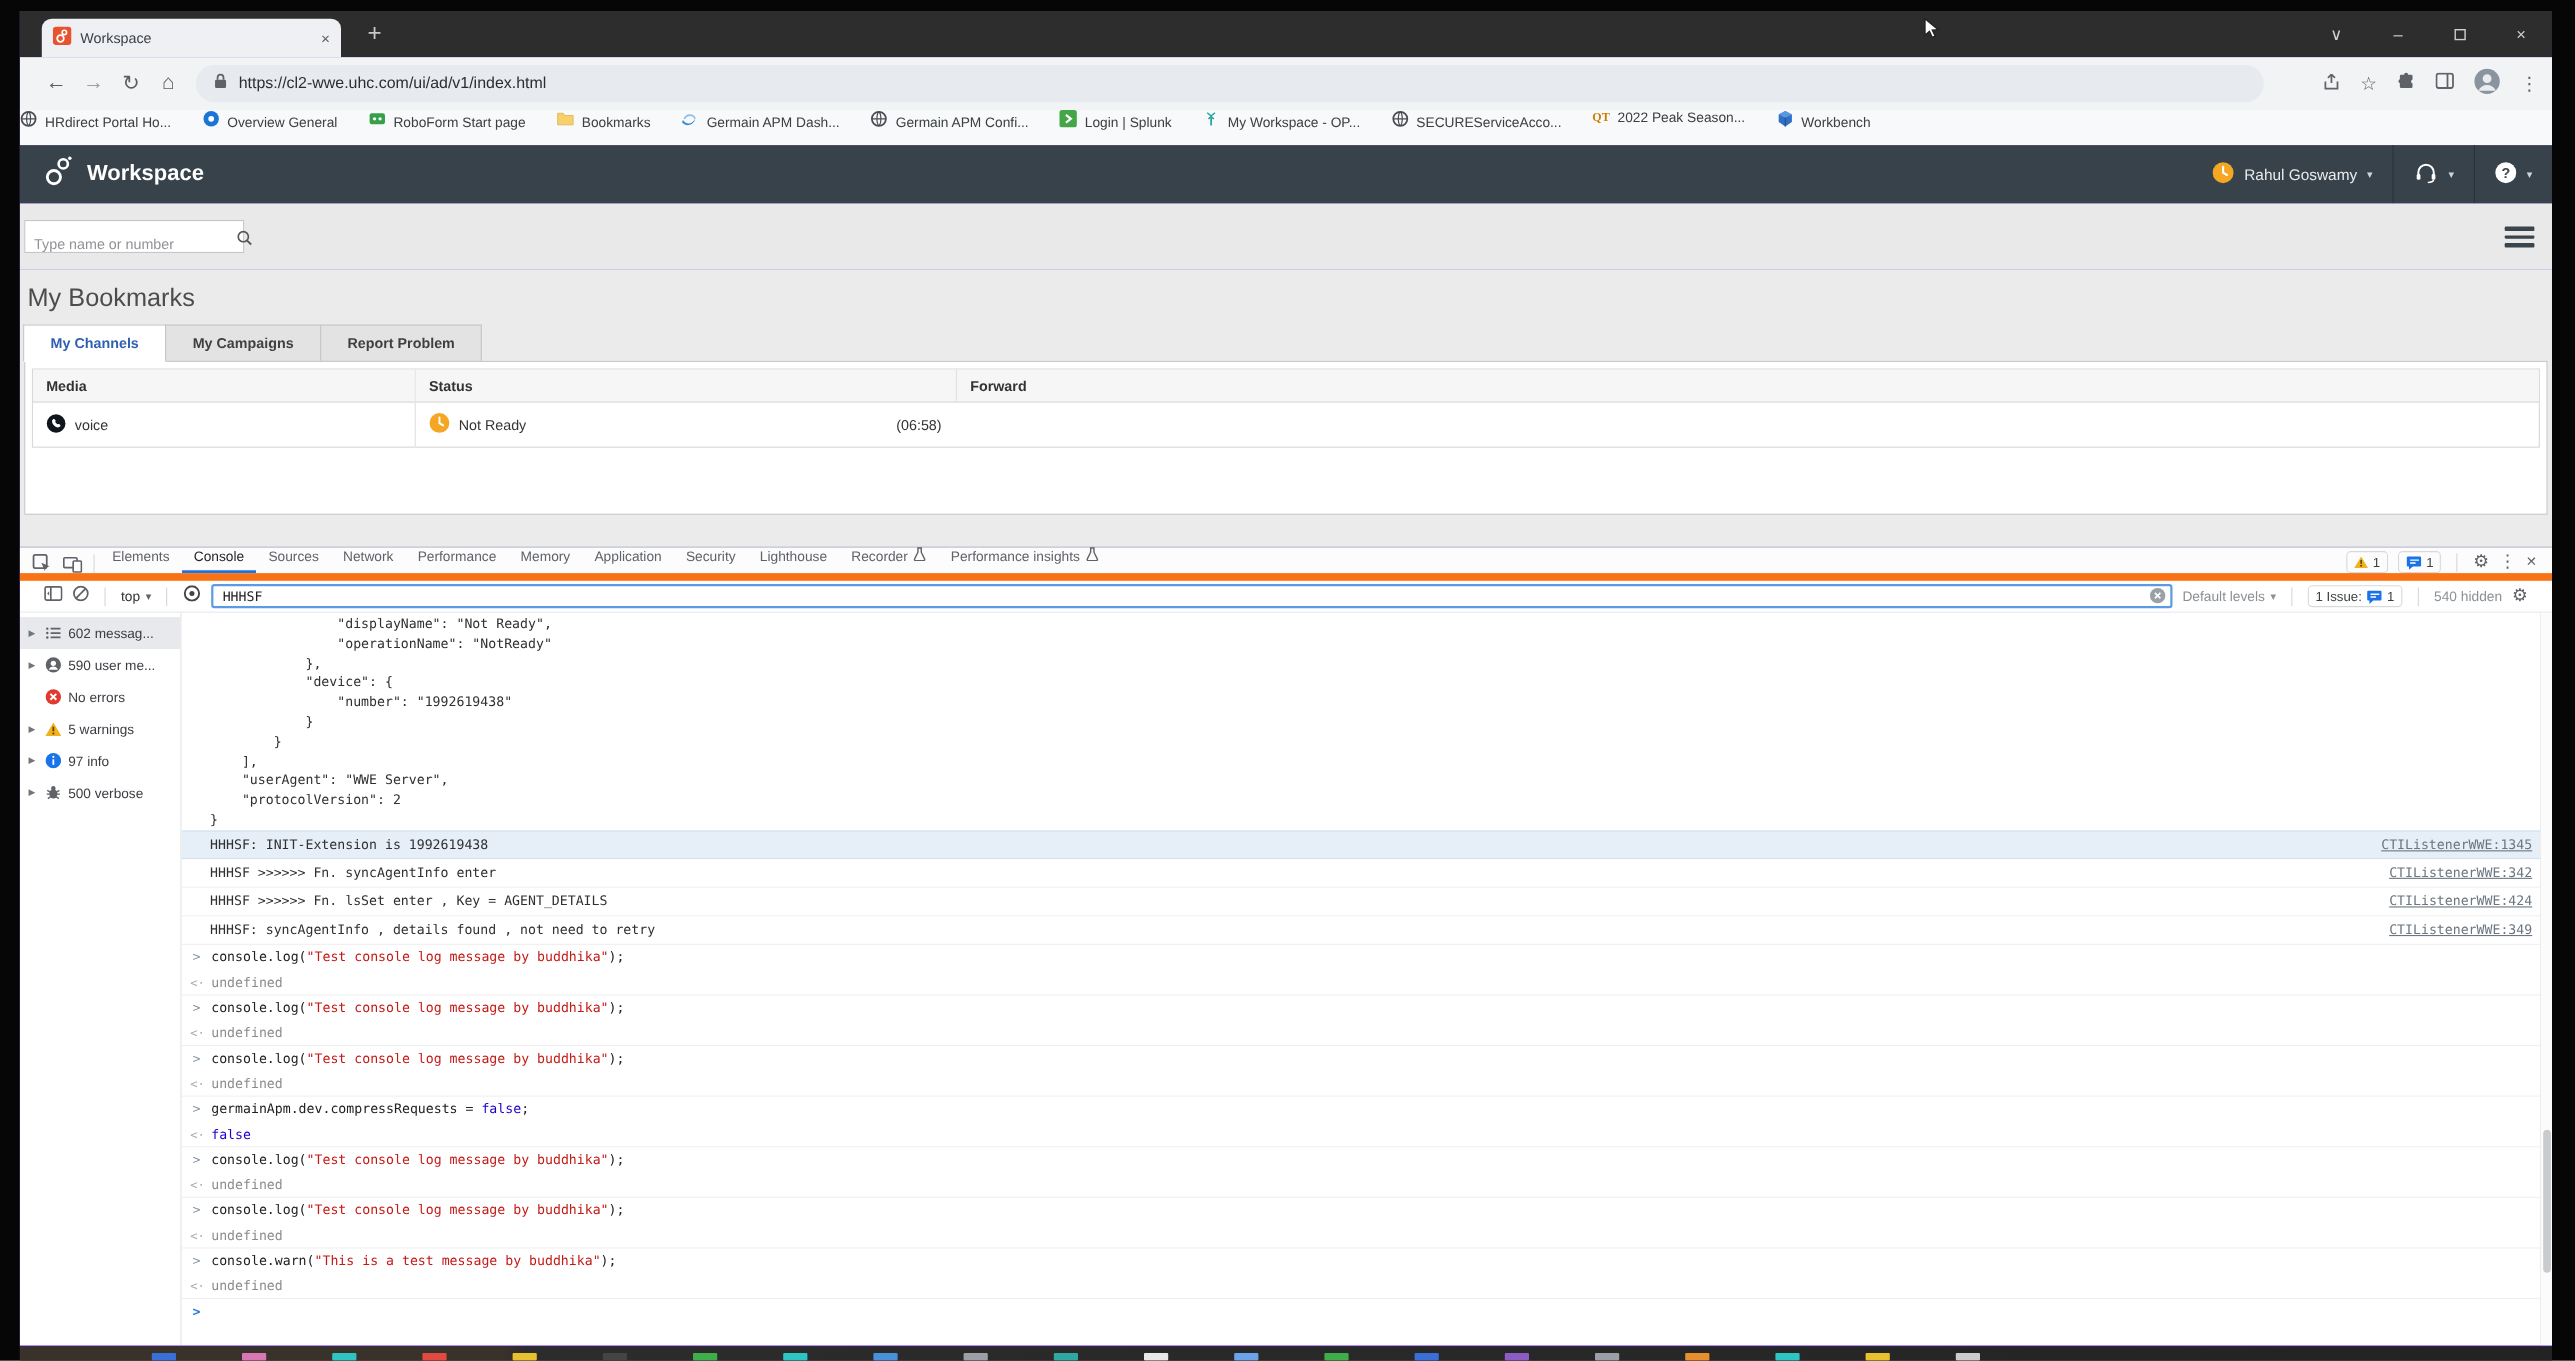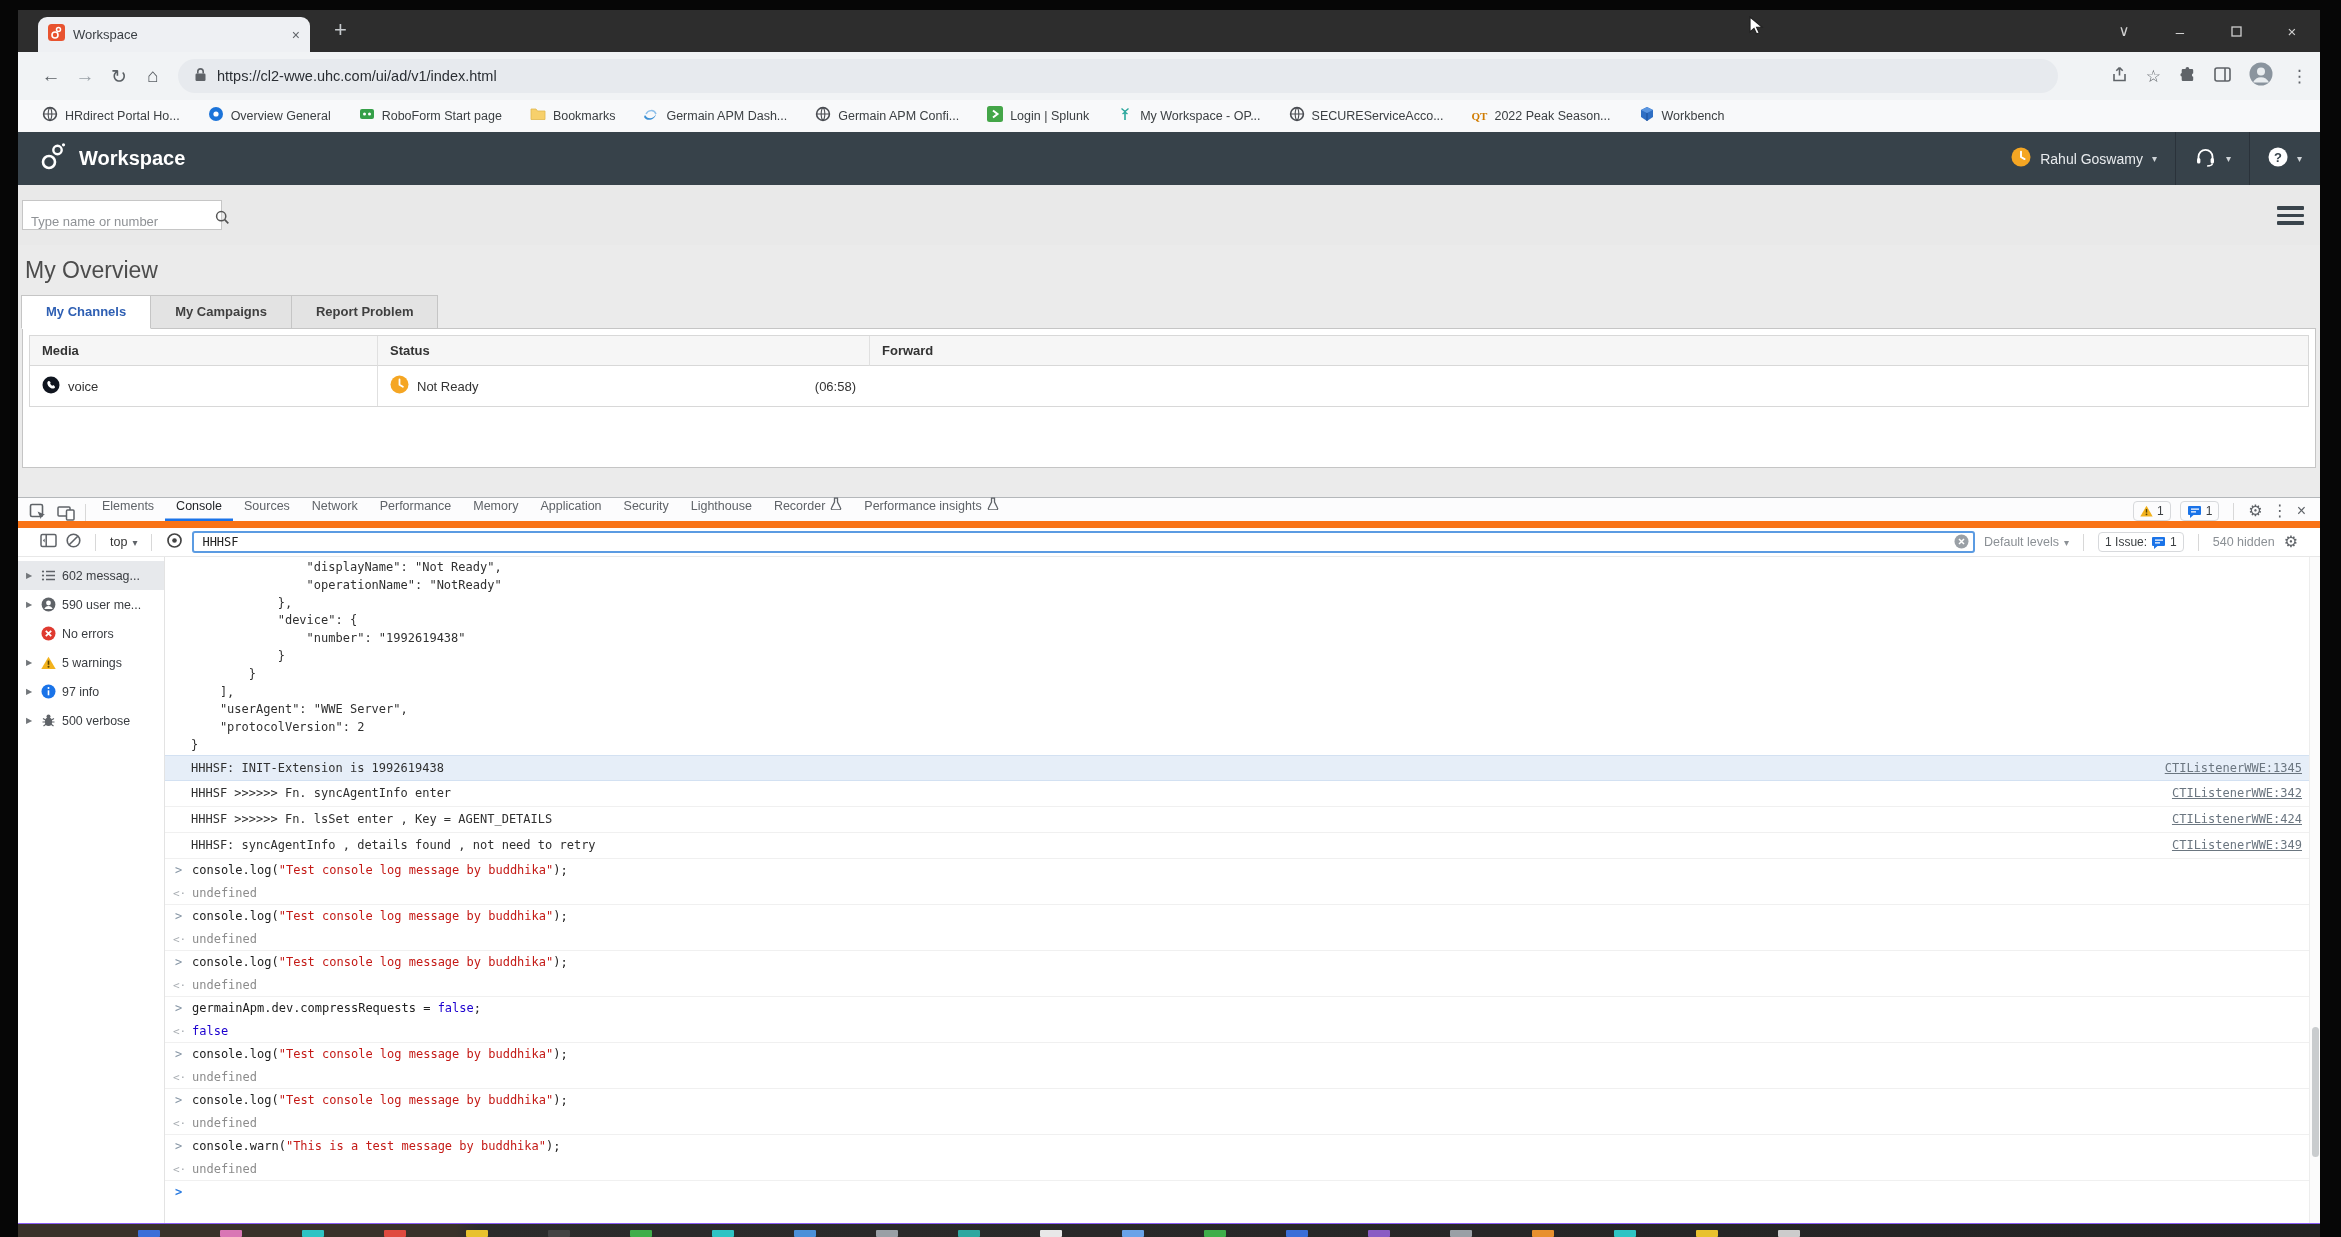--- a/index.html
+++ b/index.html
@@ -15,21 +15,21 @@
 .newtab{position:absolute;left:316px;top:9px;color:#c6cacd;font-size:22px;line-height:22px}
 .wincontrols{position:absolute;right:0;top:0;height:42px;display:flex}
 .winbtn{width:56px;height:42px;display:flex;align-items:center;justify-content:center;color:#d0d0d0;font-size:15px}
 .toolbar{height:48px;background:#f1f3f5;display:flex;align-items:center;position:relative;padding-left:16px}
 .navic{width:34px;text-align:center;font-size:19px;color:#5a5f64}
 .navic.dim{color:#9aa0a6}
 .omnibox{margin-left:8px;width:1880px;height:34px;background:#e7eaee;border-radius:17px;display:flex;align-items:center;padding:0 16px;gap:10px}
 .urltext{font-size:14.5px;color:#2a2e33}
 .tb-right{position:absolute;right:12px;top:0;height:48px;display:flex;align-items:center;gap:18px}
 .tb-right .g{font-size:17px;color:#5f6368}
-.bookmarksbar{height:32px;background:#f8f9fa;display:flex;align-items:center;padding-left:24px;gap:28px}
+.bookmarksbar{height:32px;background:#f8f9fa;display:flex;align-items:flex-start;padding-left:0;gap:28px}
 .bm{display:flex;align-items:center;gap:7px}
 .bm-lb{font-size:12.5px;color:#3c4043;white-space:nowrap}
 .bm-txtic{font-weight:bold;font-size:11px;font-family:"Liberation Serif",serif}
 
 
 .appheader{height:53px;background:#37424a;display:flex;align-items:center}
 .logo{margin-left:22px}
 .brand{margin-left:12px;color:#fff;font-size:20px;font-weight:bold}
 .hdr-right{margin-left:auto;display:flex;align-items:stretch;height:100%}
 .hgrp{display:flex;align-items:center;gap:9px;padding:0 18px;border-left:1px solid #2a323a;color:#e8ebee;font-size:14px}
@@ -283,21 +283,21 @@
           </svg></span>
     </div>
     <div class="hamb">
         <div></div>
         <div></div>
         <div></div>
       </div>
   </div>
 
   <div class="pagebody">
-    <div class="pagetitle">My Overview</div>
+    <div class="pagetitle">My Bookmarks</div>
     <div class="wtabs">
         <div class="wtab active">My Channels</div>
         <div class="wtab">My Campaigns</div>
         <div class="wtab">Report Problem</div>
       </div>
     <div class="panel">
       <div class="ctable">
         <div class="trow thead">
             <div class="tcell c0">Media</div>
             <div class="tcell c1">Status</div>

